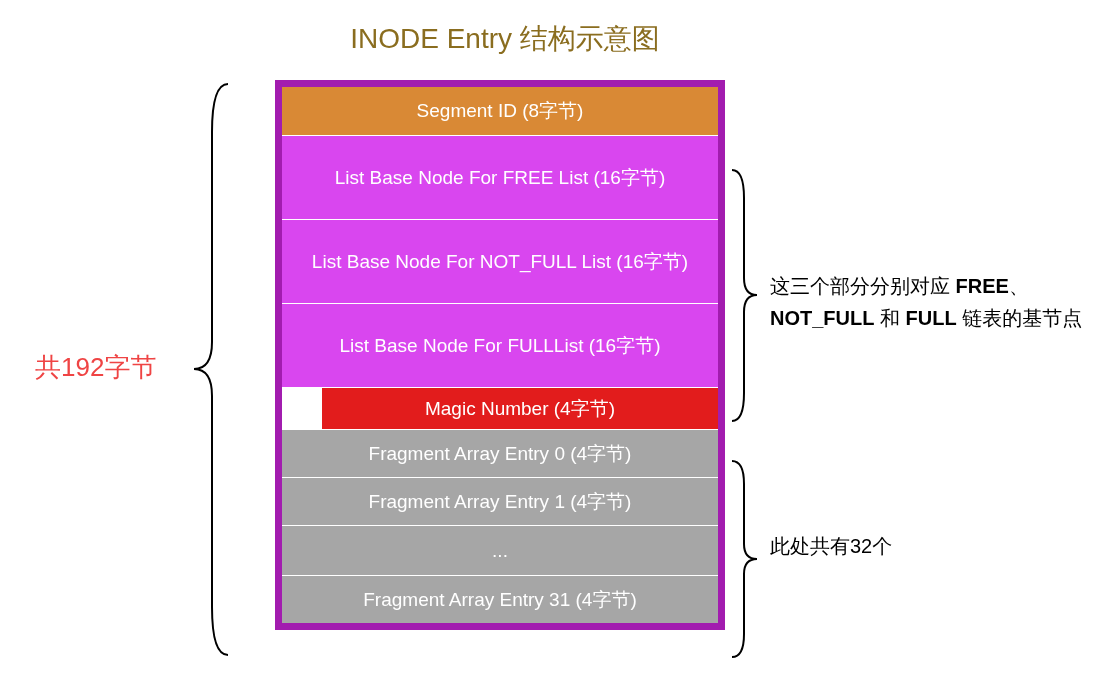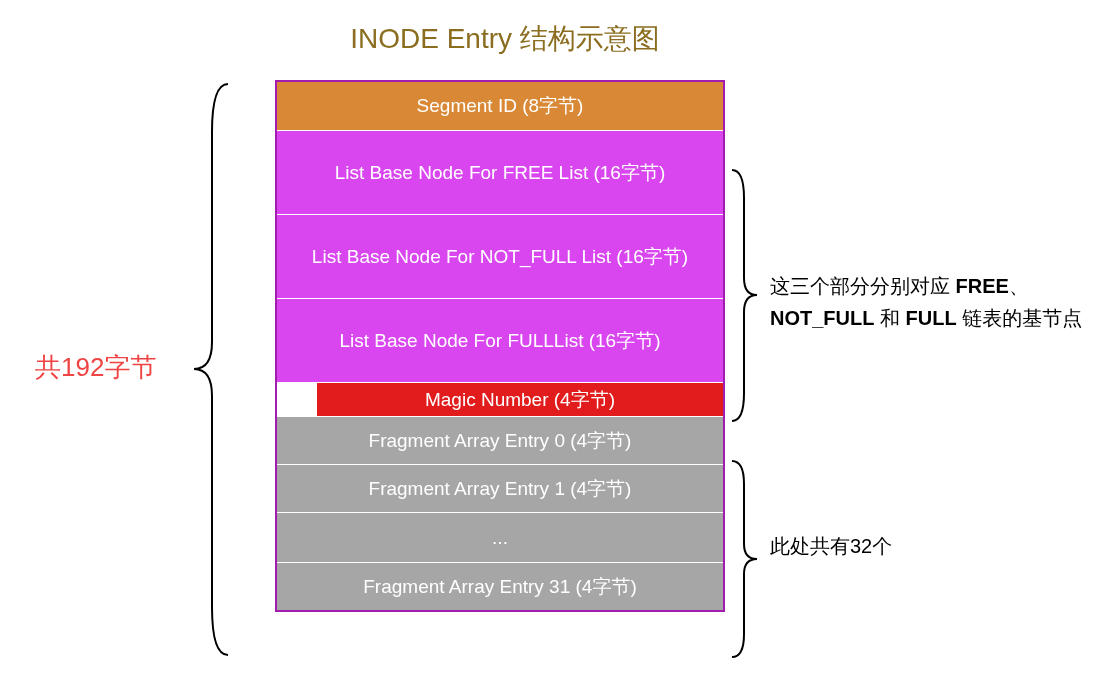--- a/index.html
+++ b/index.html
@@ -46,37 +46,37 @@
       top: 459px;
       left: 730px;
       width: 30px;
       height: 200px;
     }
     .stack {
       position: absolute;
       top: 80px;
       left: 275px;
       width: 450px;
-      border: 2px solid #a21caf;
+      border: 7px solid #a21caf;
     }
     .row {
       display: flex;
       align-items: center;
       justify-content: center;
       color: #fff;
       font-size: 19px;
       border-top: 1px solid #fff;
       text-align: center;
       padding: 0 8px;
     }
     .row:first-child { border-top: none; }
     .r-orange { background: #d98935; height: 48px; }
     .r-green { background: #6ba23f; height: 34px; }
     .r-blue { background: #d946ef; height: 84px; }
-    .r-red { background: #e21c1c; height: 34px; margin-left: 40px; }
+    .r-red { background: #e21c1c; height: 42px; margin-left: 40px; }
     .r-gray { background: #a6a6a6; height: 48px; }
     .r-gray-small { background: #a6a6a6; height: 50px; }
     .annotation-top {
       position: absolute;
       top: 270px;
       left: 770px;
       font-size: 20px;
       color: #000;
       line-height: 1.6;
       width: 320px;

